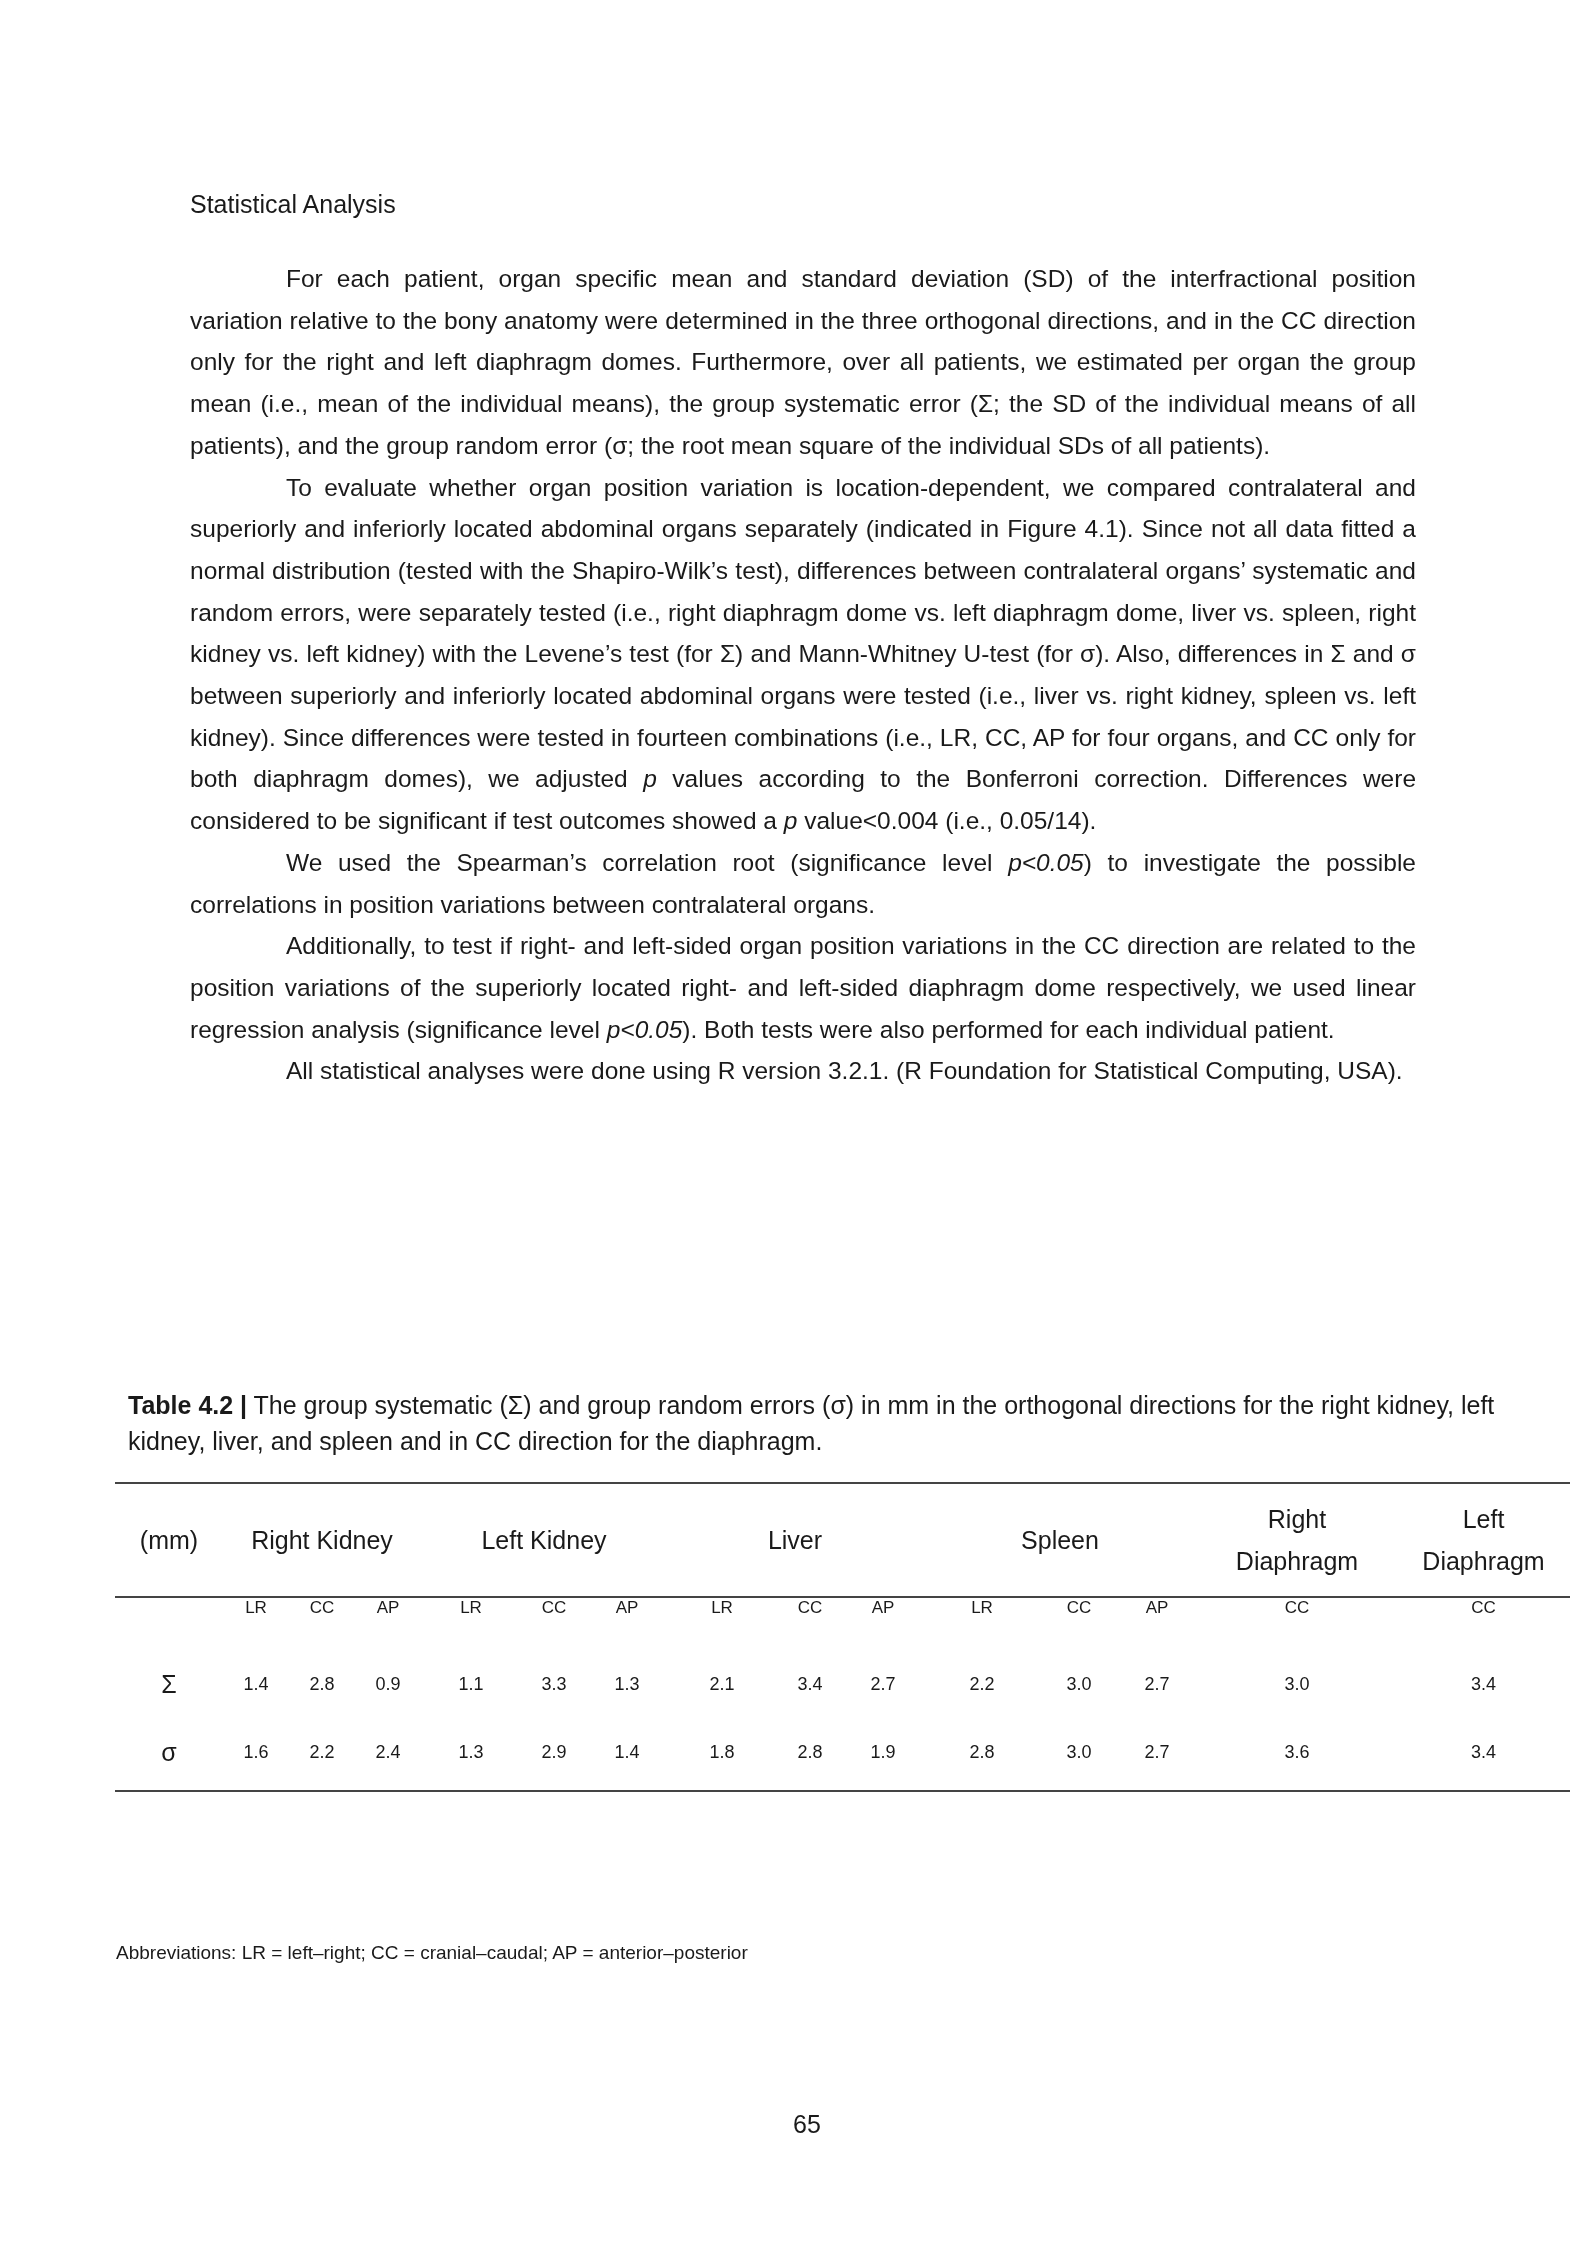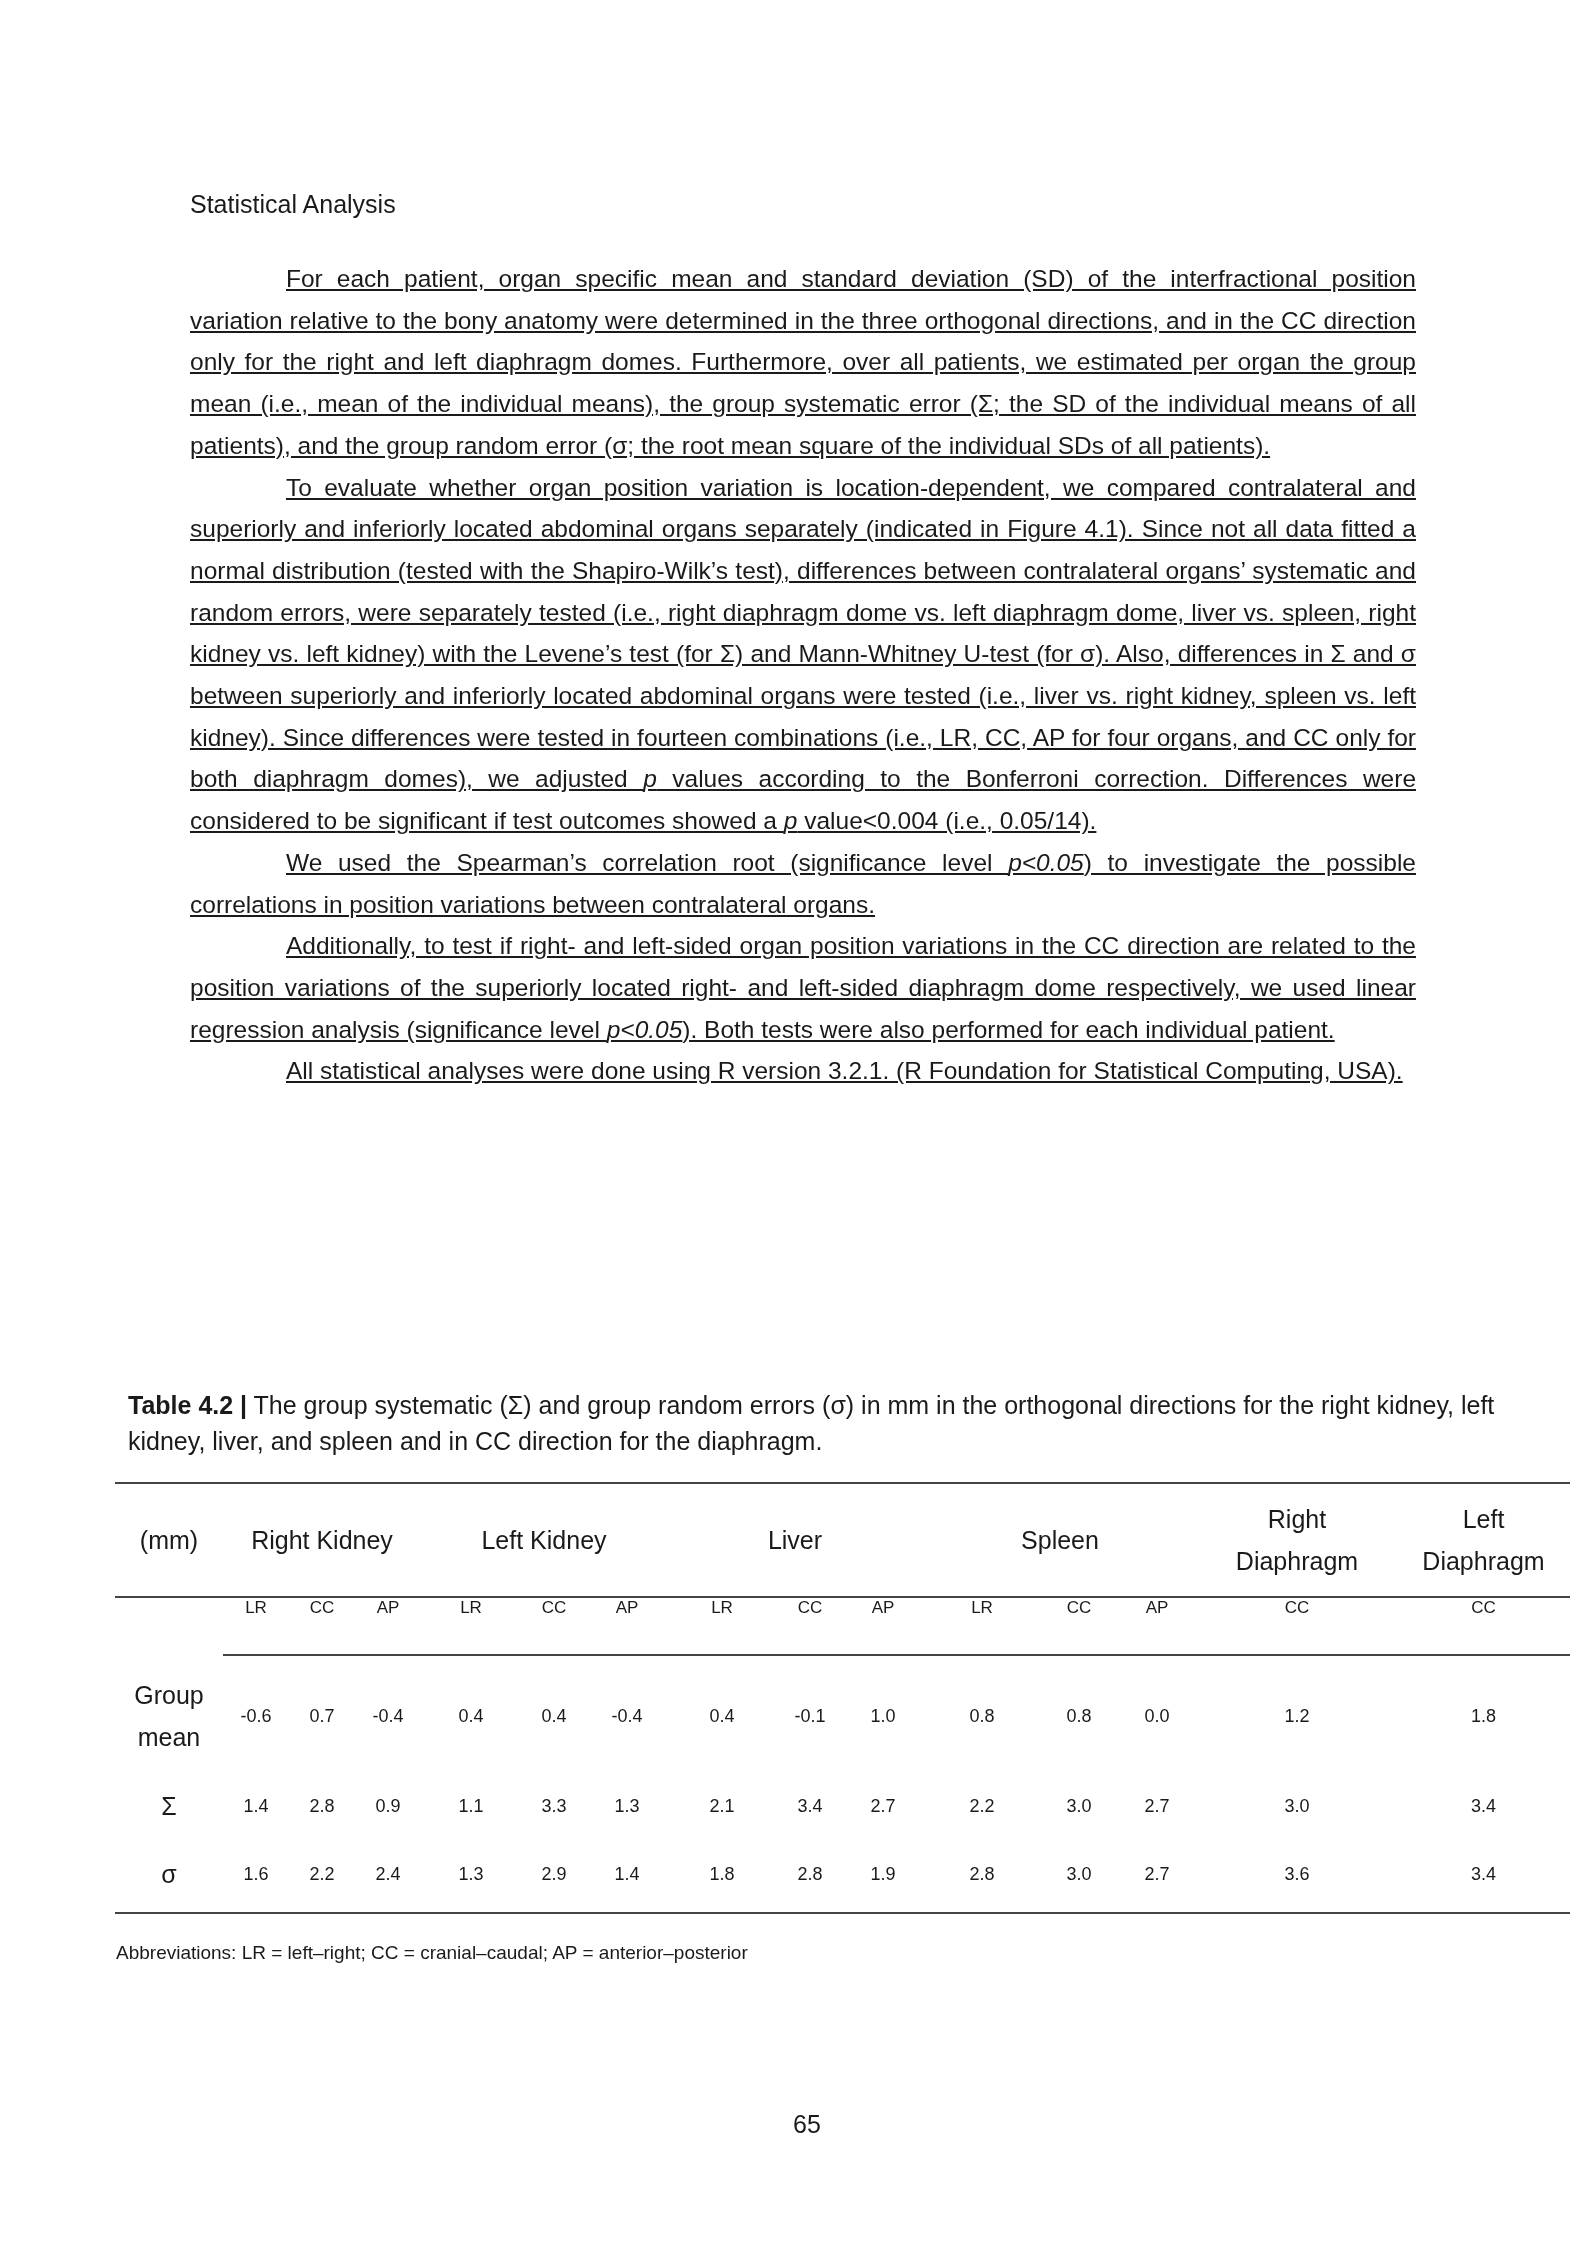--- a/index.html
+++ b/index.html
@@ -1,20 +1,20 @@
 <!DOCTYPE html>
 <html><head>
 <meta charset="utf-8">
 <style>
   html, body { margin:0; padding:0; background:#ffffff; }
   body { width:1594px; height:2250px; position:relative; overflow:hidden;
          font-family:"Liberation Sans", "DejaVu Sans", sans-serif; color:#1a1a1a; }
   .heading { position:absolute; left:190px; top:190px; font-size:25px; }
   .body-text { position:absolute; left:190px; width:1226px; top:258px;
-               font-size:24.5px; line-height:41.7px; text-align:justify;text-decoration:underline; }
+               font-size:24.5px; line-height:41.7px; text-align:justify; }
   .body-text p { margin:0; text-indent:96px; }
   .body-text p.cont { text-indent:0; }
   .italic { font-style:italic; }
 
   .caption { position:absolute; left:128px; width:1380px; top:1375px;
              font-size:25px; line-height:36px;margin-top:12px; }
   .caption b { font-weight:bold; }
 
   table.data { position:absolute; left:115px; top:1482px; width:1455px;
                border-collapse:collapse; font-size:25px; }
@@ -88,37 +88,20 @@
       <th>CC</th>
       <th>AP</th>
       <th>LR</th>
       <th>CC</th>
       <th>AP</th>
       <th>CC</th>
       <th>CC</th>
     </tr>
   </thead>
   <tbody>
-    <tr class="val-row row-mean">
-      <td class="label"><span>Group</span><br><span>mean</span></td>
-      <td>-0.6</td>
-      <td>0.7</td>
-      <td>-0.4</td>
-      <td>0.4</td>
-      <td>0.4</td>
-      <td>-0.4</td>
-      <td>0.4</td>
-      <td>-0.1</td>
-      <td>1.0</td>
-      <td>0.8</td>
-      <td>0.8</td>
-      <td>0.0</td>
-      <td>1.2</td>
-      <td>1.8</td>
-    </tr>
     <tr class="val-row row-sigma-sys">
       <td class="label">Σ</td>
       <td>1.4</td>
       <td>2.8</td>
       <td>0.9</td>
       <td>1.1</td>
       <td>3.3</td>
       <td>1.3</td>
       <td>2.1</td>
       <td>3.4</td>

